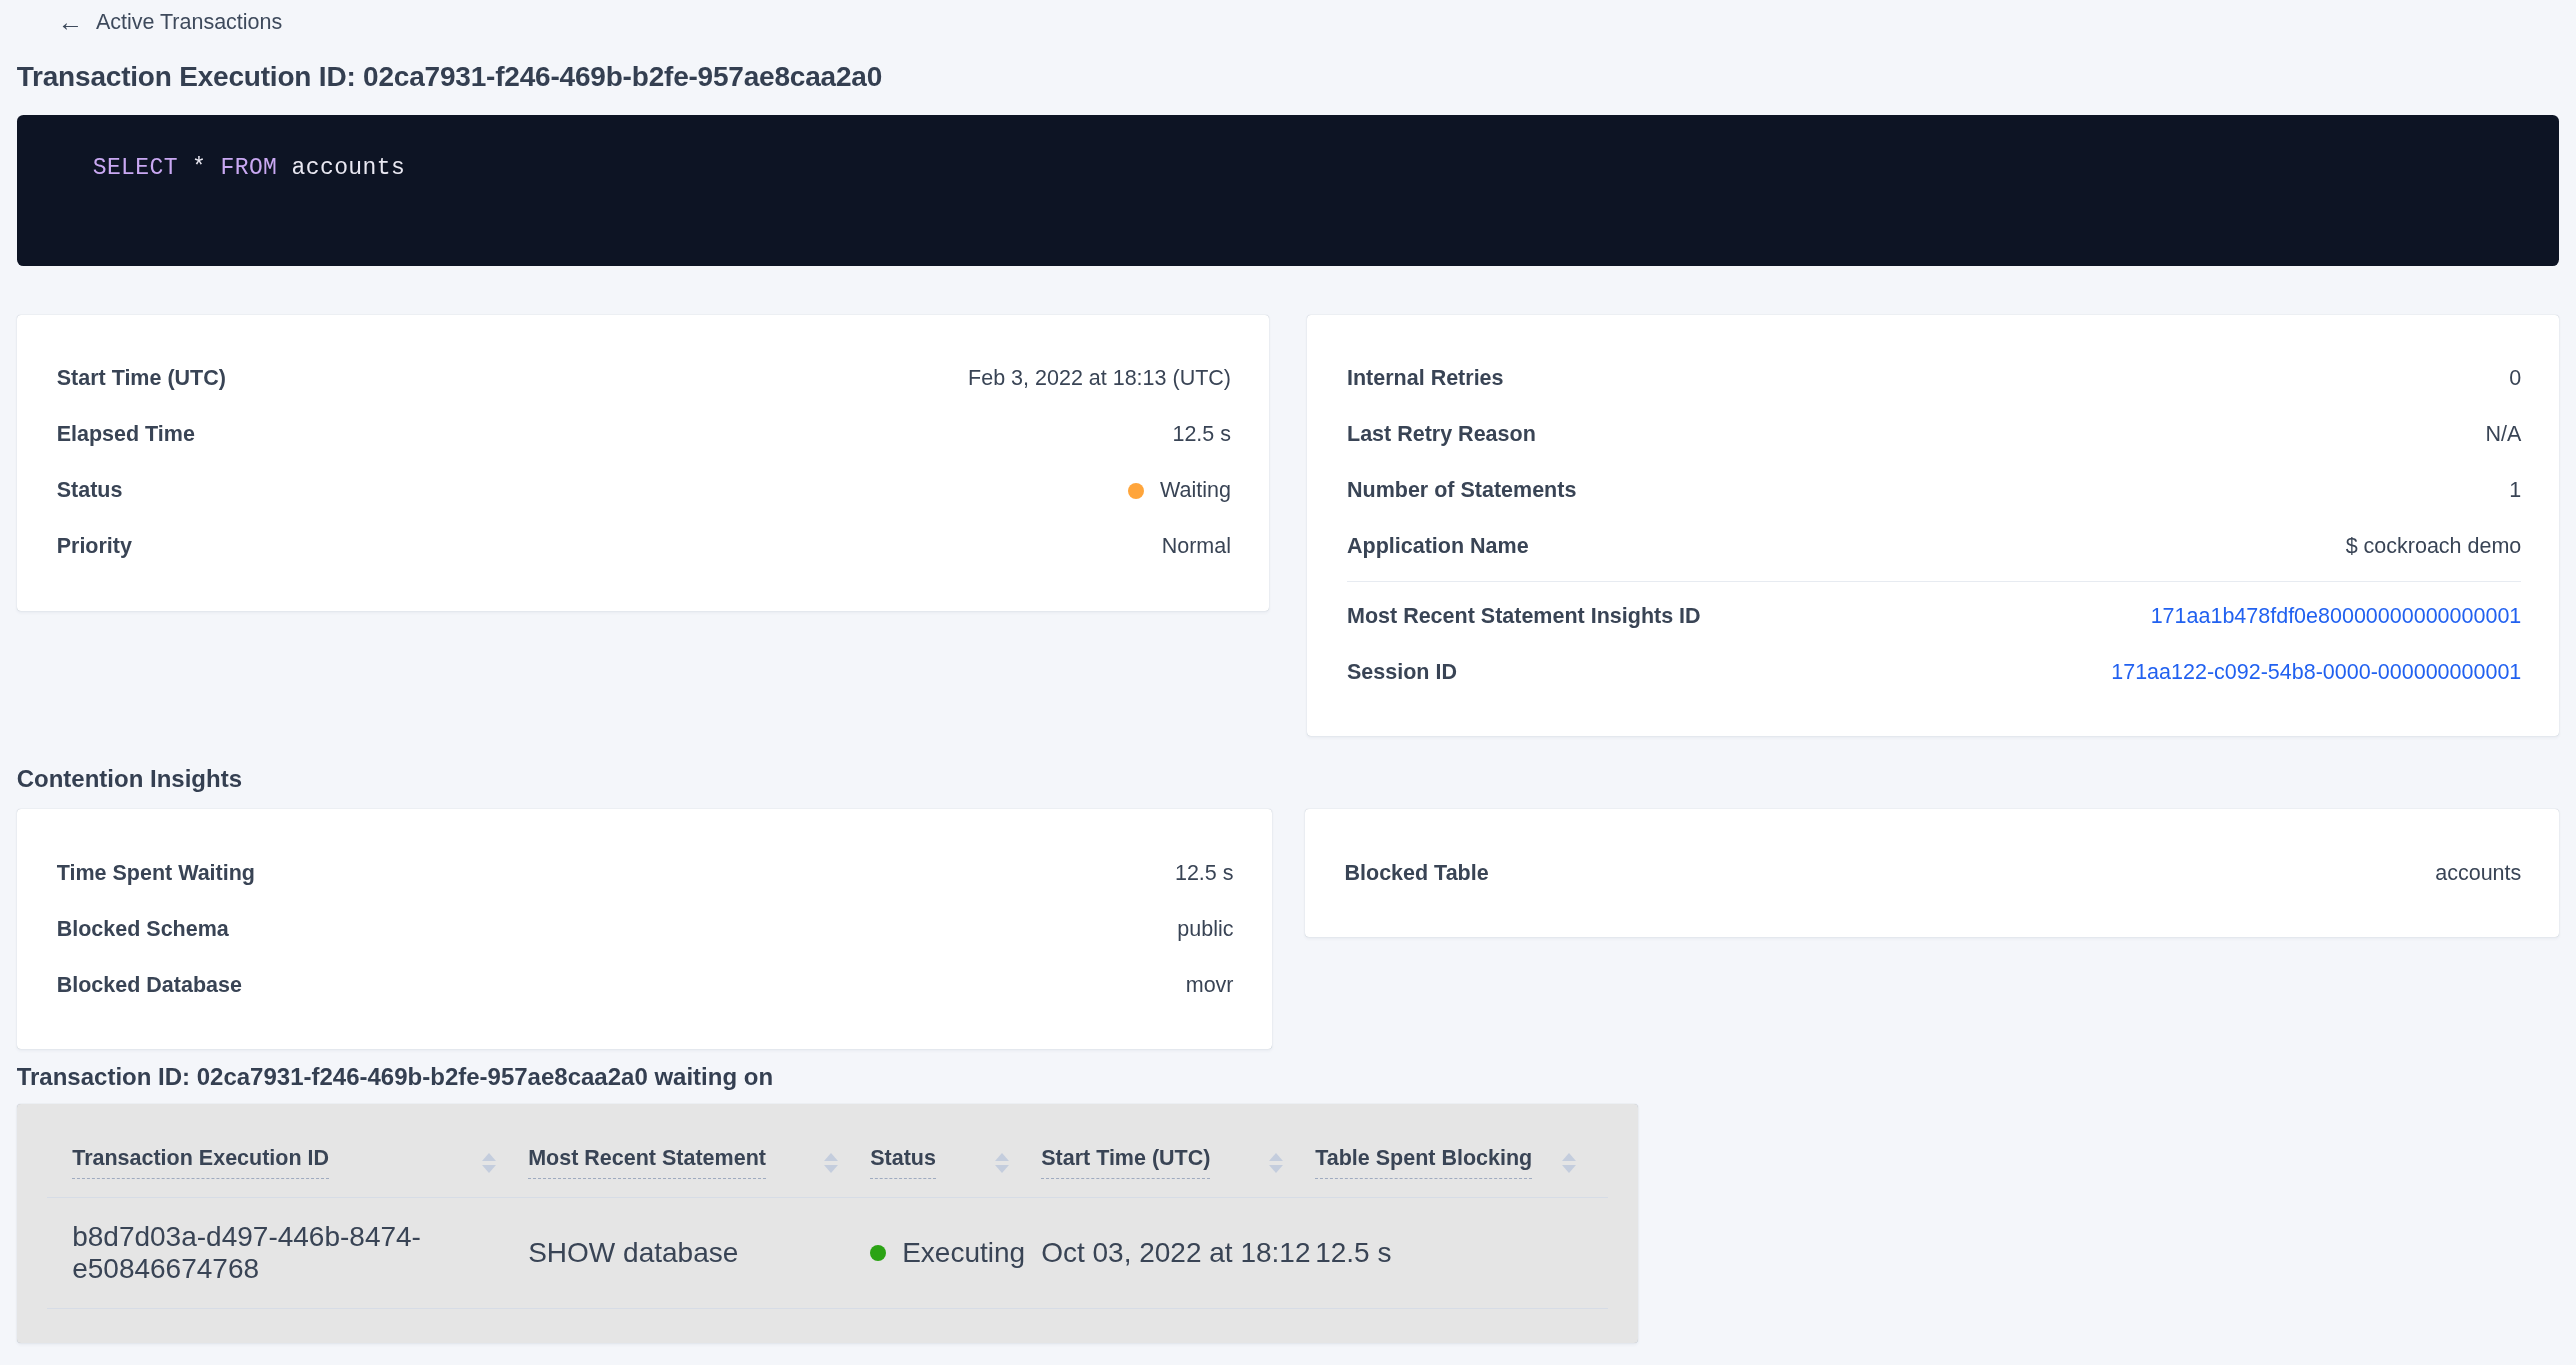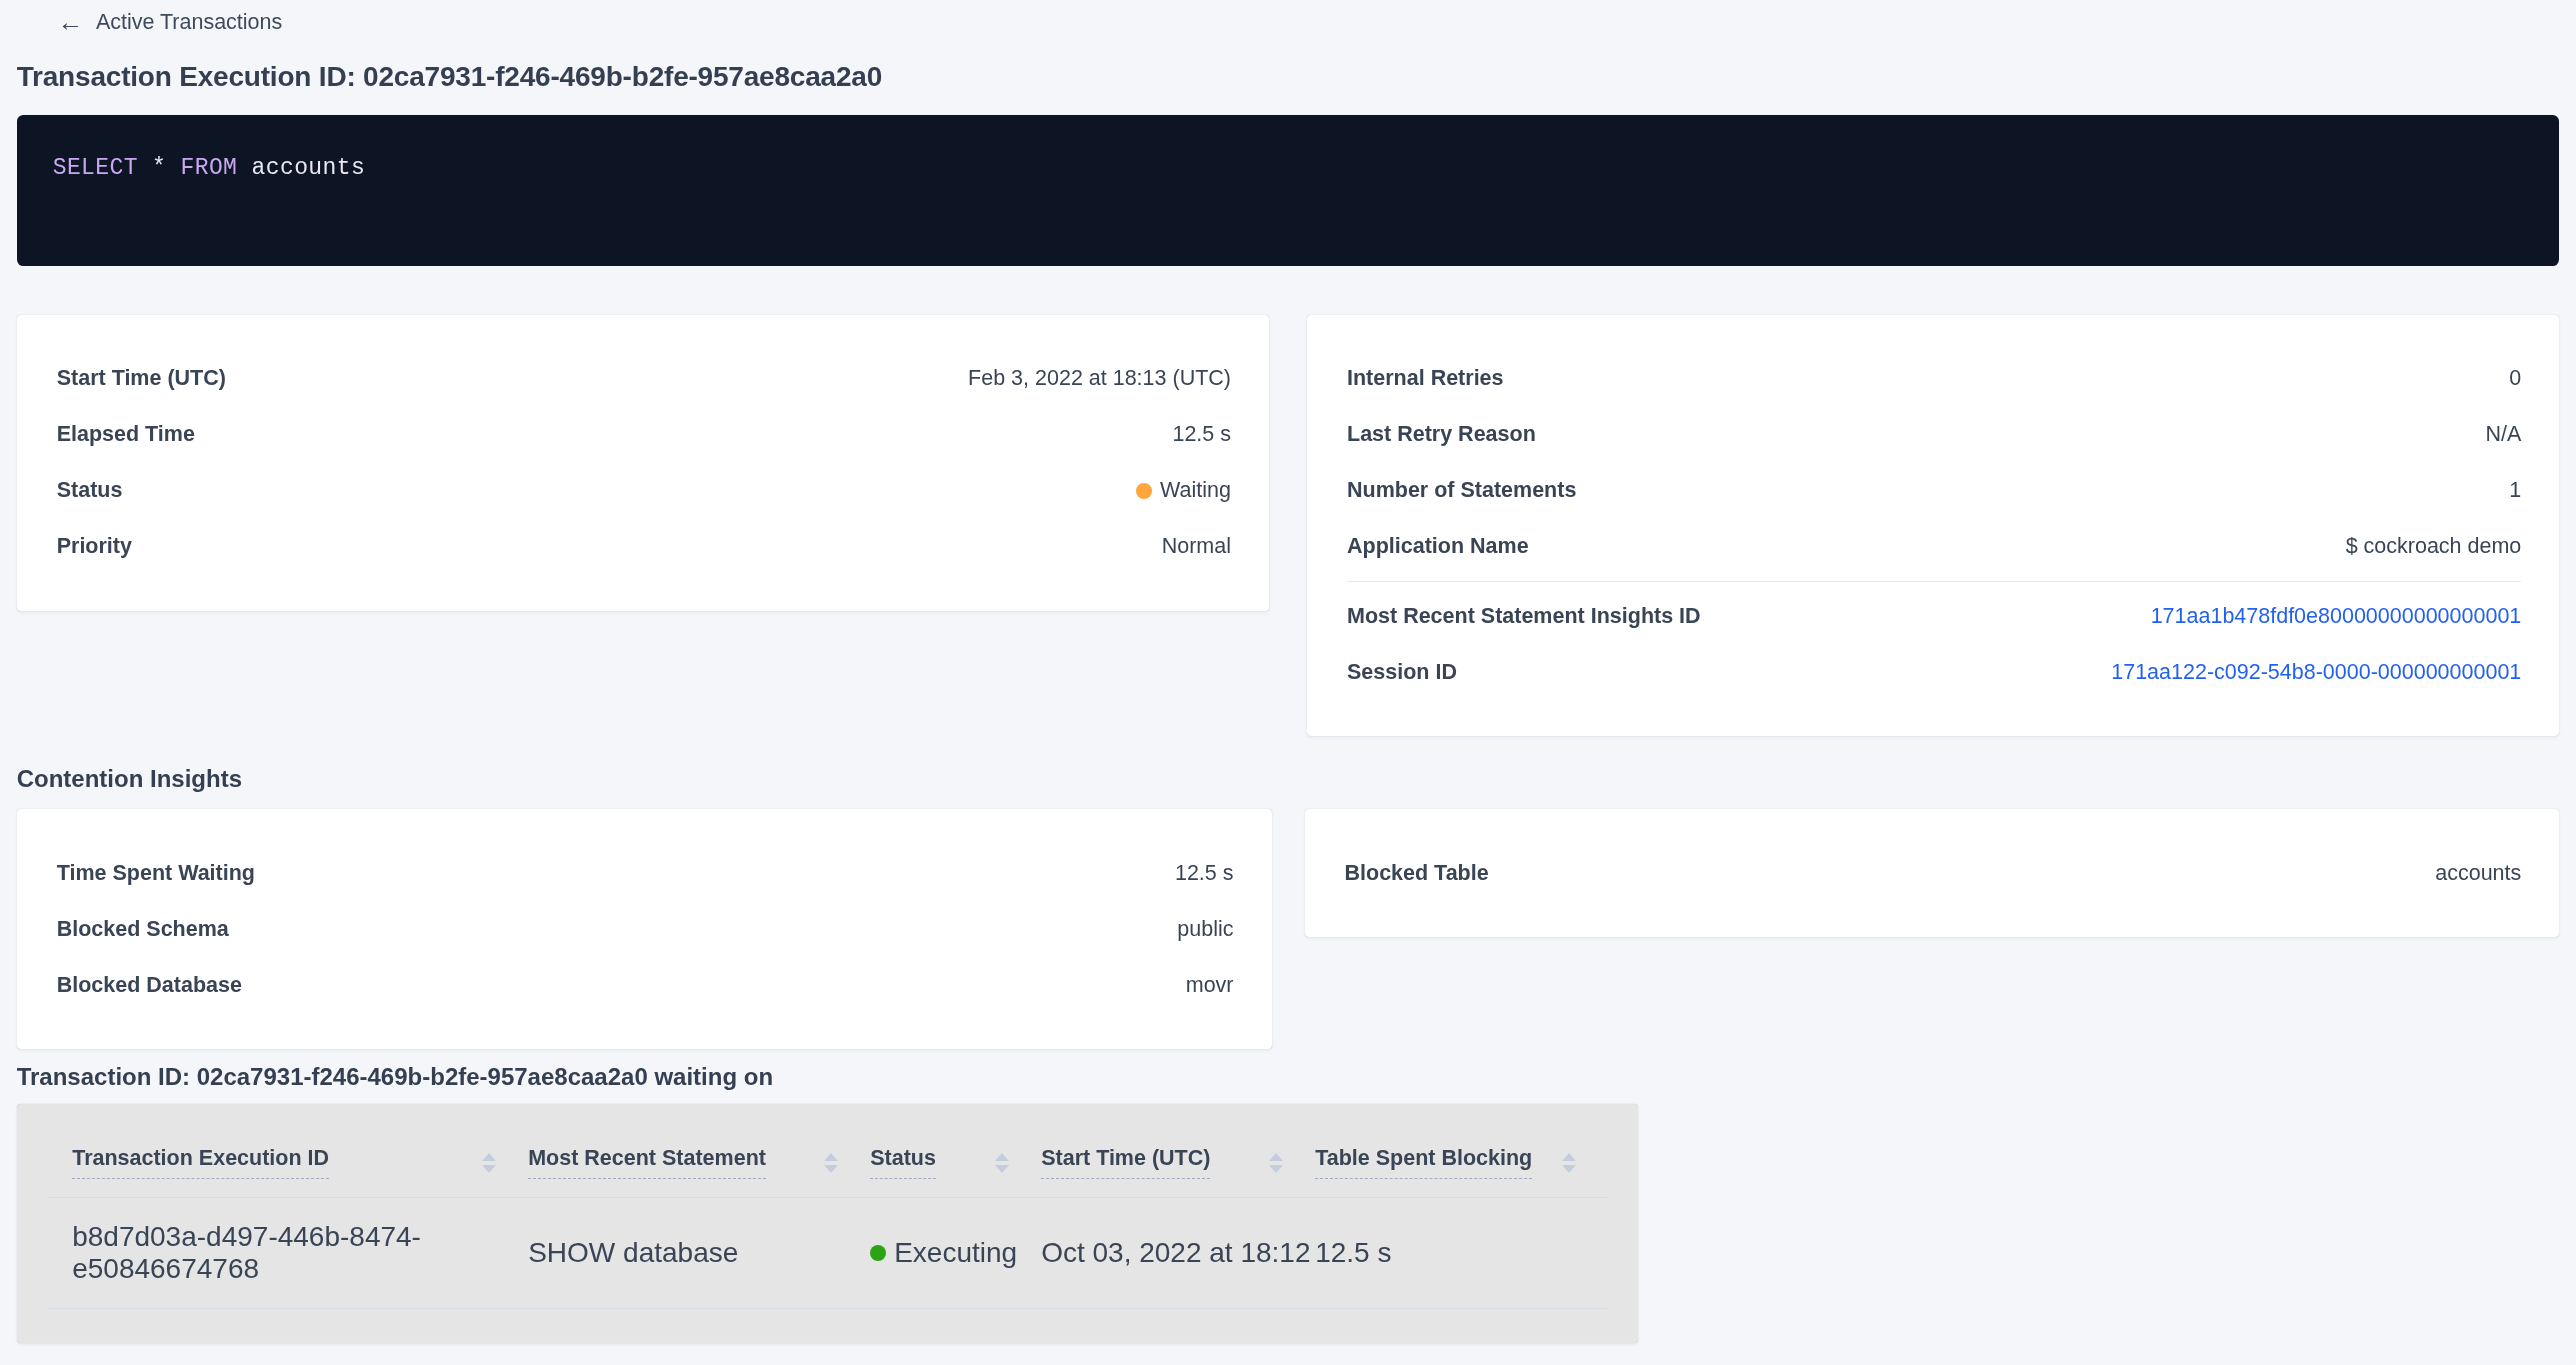--- a/index.html
+++ b/index.html
@@ -26,21 +26,21 @@
     font-size: 28px; font-weight: 700; color: #343f51;
     letter-spacing: -0.2px;
   }
 
   
   .code-box {
     margin-top: 22px;
     height: 151px;
     background: #0d1424;
     border-radius: 6.4px;
-    padding: 40px 36px;
+    padding: 40px 76px;
   }
   .code-box code {
     font-family: "Liberation Mono", "DejaVu Sans Mono", monospace;
     font-size: 23px; letter-spacing: 0.4px;
   }
   .tok-kw { color: #c9a8f2; }
   .tok-plain { color: #e9e8f2; }
 
   
   .two-col {
@@ -59,21 +59,21 @@
     height: 56px;
     font-size: 21.5px;
   }
   .kv-label { font-weight: 700; color: #394455; }
   .kv-value { font-weight: 400; color: #394455; text-align: right; }
   .kv-value a, .link-value {
     color: #2161f0; text-decoration: none; cursor: pointer; font-size: 21.5px;
   }
   .card-divider { border: none; border-top: 0.8px solid #e7ebf1; margin: 6.4px 0; }
 
-  .status-cell { display: inline-flex; align-items: center; gap: 8px; }
+  .status-cell { display: inline-flex; align-items: center; gap: 16px; }
   .dot { width: 16px; height: 16px; border-radius: 50%; display: inline-block; }
   .dot--waiting { background: #ffa53b; }
   .dot--executing { background: #2ba314; }
 
   h2.section-heading {
     margin: 29px 0 0 0;
     font-size: 24px; font-weight: 700; color: #343f51;
   }
   .two-col.contention { margin-top: 16px; gap: 33px; }
 

